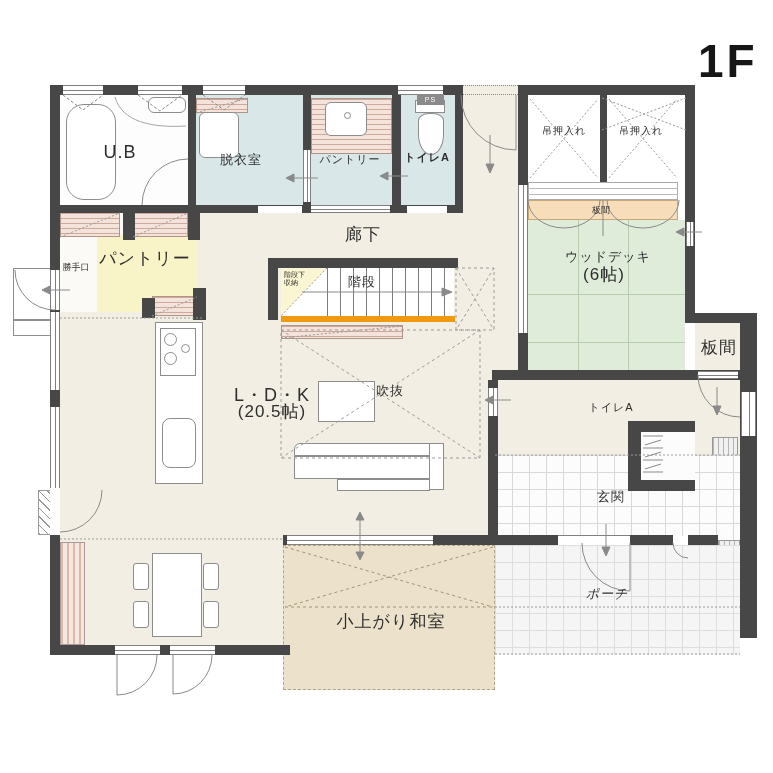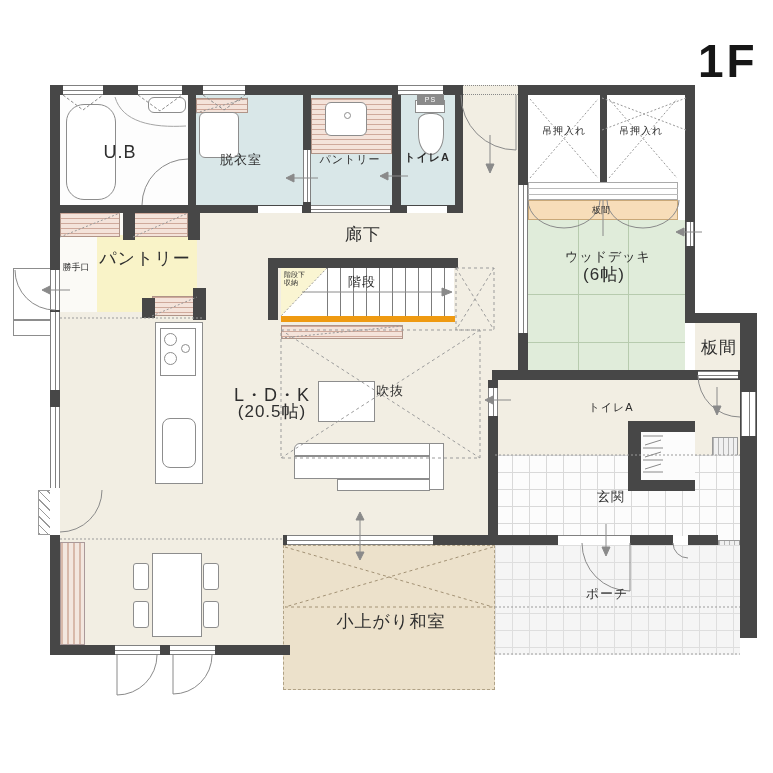--- a/index.html
+++ b/index.html
@@ -279,20 +279,20 @@
     <div>収納</div>
   </div>
   <span class="lbl s10" style="left:564px;top:131px;">吊押入れ</span>
   <span class="lbl s10" style="left:641px;top:131px;">吊押入れ</span>
   <span class="lbl s9" style="left:601px;top:210px;">板間</span>
   <span class="lbl s13" style="left:608px;top:257px;">ウッドデッキ</span>
   <span class="lbl s12" style="left:604px;top:274px;">(6帖)</span>
   <span class="lbl s12" style="left:719px;top:347px;">板間</span>
   <span class="lbl s11" style="left:611px;top:407px;">トイレA</span>
   <span class="lbl s13" style="left:611px;top:497px;">玄関</span>
-  <span class="lbl s13" style="left:607px;top:594px;">ポーチ</span>
+  <span class="lbl s13" style="left:607px;top:594px;font-style:italic;">ポーチ</span>
   <span class="lbl s12" style="left:145px;top:258px;">パントリー</span>
   <span class="lbl s9" style="left:76px;top:267px;">勝手口</span>
   <span class="lbl s13" style="left:390px;top:391px;">吹抜</span>
   <span class="lbl s14" style="left:272px;top:395px;">L・D・K</span>
   <span class="lbl s12" style="left:272px;top:411px;">(20.5帖)</span>
   <span class="lbl s12" style="left:391px;top:621px;">小上がり和室</span>
 </div>
 
 </body></html>

